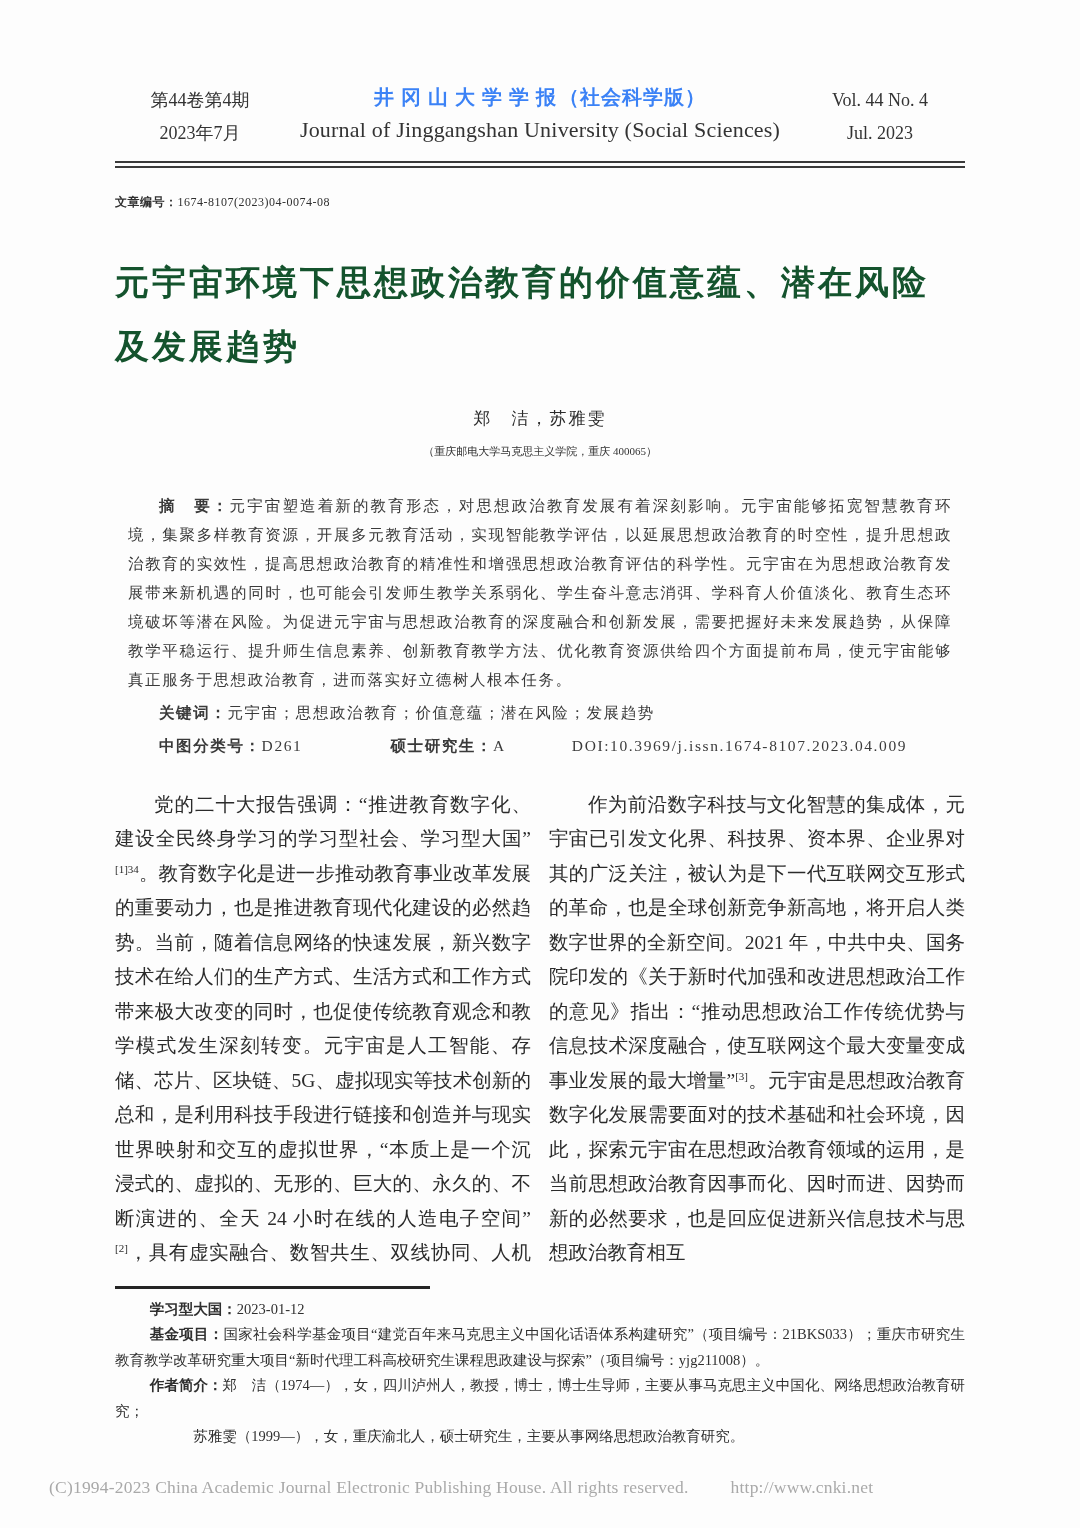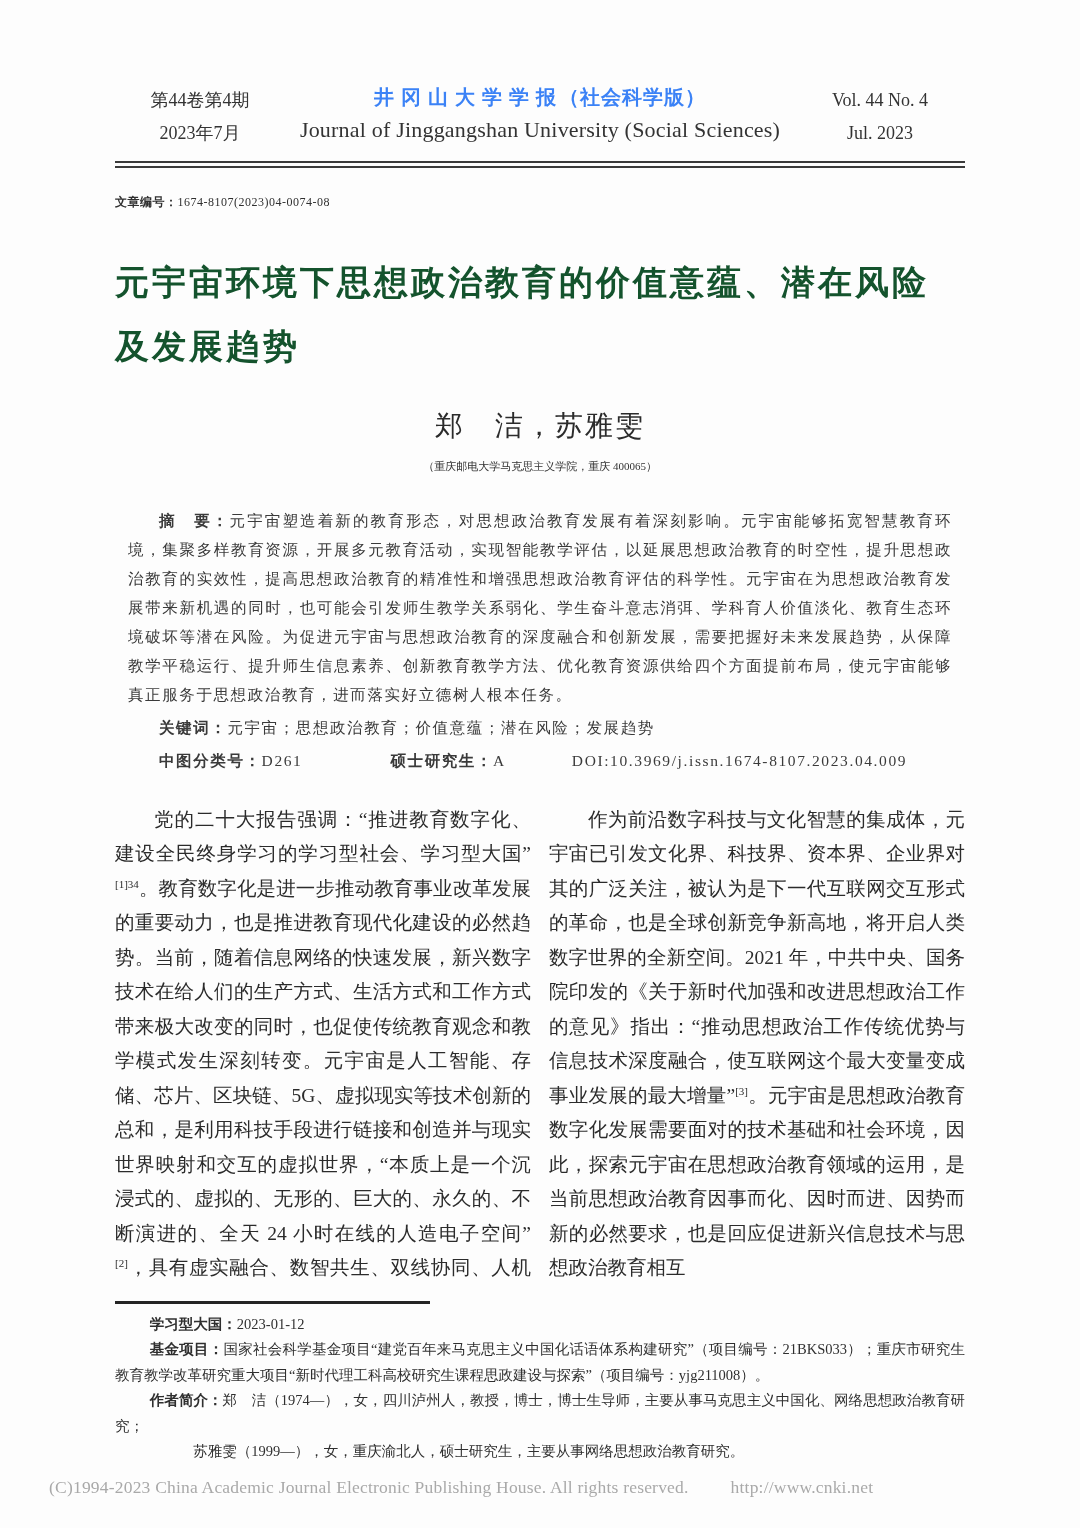--- a/index.html
+++ b/index.html
@@ -41,21 +41,21 @@
   .article-number{margin-top:26px;font-size:12px;color:#2f2f2f;letter-spacing:0.5px;}
 
   
   .title{
     margin:40px 0 0 0;
     text-align:left;
     font-size:34px;line-height:64px;
     font-weight:700;color:#14532d;
     letter-spacing:3px;
   }
-  .authors{margin-top:28px;text-align:center;font-size:28px;color:#2b2b2b;letter-spacing:2px;}
+  .authors{margin-top:28px;text-align:center;font-size:17px;color:#2b2b2b;letter-spacing:2px;}
   .affiliation{margin-top:14px;text-align:center;font-size:11px;color:#333;}
 
   
   .abstract{margin-top:32px;padding:0 13px;color:#3a3a3a;}
   .abstract p{margin:0;font-size:15.5px;line-height:29px;text-align:justify;letter-spacing:1.6px;}
   .abstract p.first{text-indent:2em;}
   .abstract .kw{margin-top:4px;text-indent:2em;text-align:left;}
   .abstract .clc{margin-top:4px;text-indent:2em;text-align:left;}
   .abstract .midgap{margin-left:88px;}
   .abstract .doi{margin-left:66px;}

